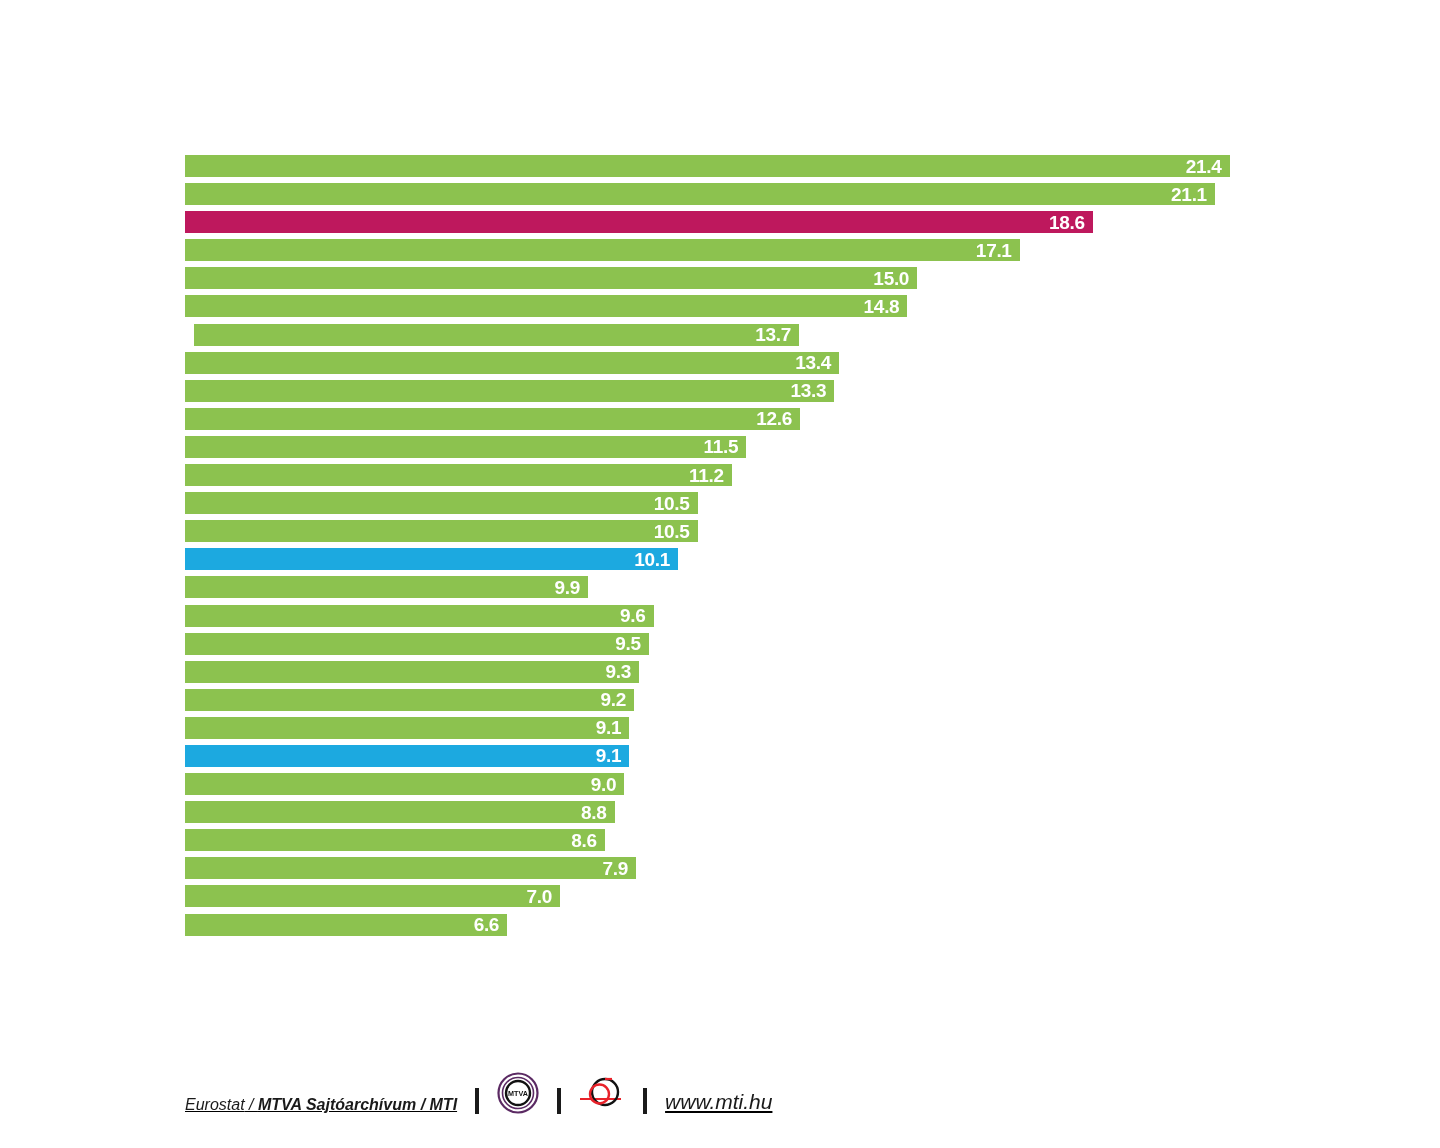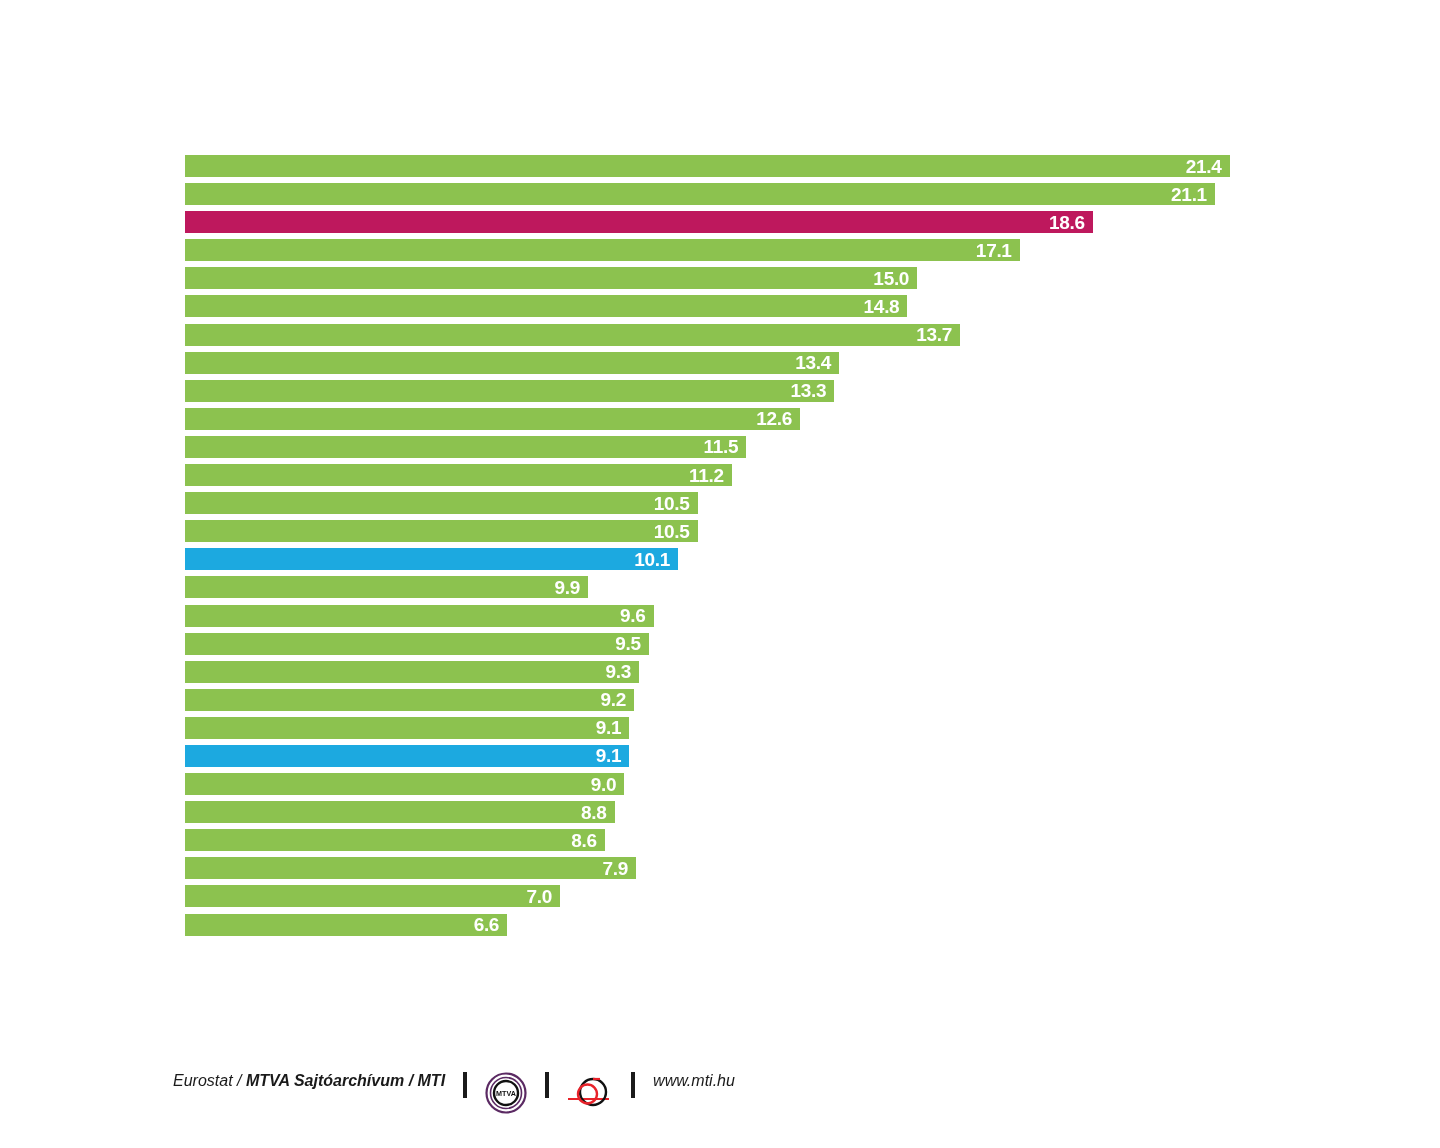--- a/index.html
+++ b/index.html
@@ -49,25 +49,26 @@
     font-size: 19px;
     line-height: 1;
     letter-spacing: -0.3px;
     padding-right: 8px;
     white-space: nowrap;
   }
 
   
   #footer {
     position: absolute;
-    left: 173px;
+    left: 185px;
     top: 1072px;
     display: flex;
-    align-items: flex-start;
+    align-items: flex-end;
     height: 42px;
+    text-decoration: underline;
   }
 
   .footer-source {
     font-family: "Liberation Sans", sans-serif;
     font-style: italic;
     font-size: 16px;
     color: #1a1a1a;
     white-space: nowrap;
   }
   .footer-source .em-light { font-weight: normal; }
@@ -77,21 +78,21 @@
     width: 4px;
     height: 26px;
     background: #1a1a1a;
     margin: 0 18px;
     flex: none;
   }
 
   .footer-url {
     font-family: "Liberation Sans", sans-serif;
     font-style: italic;
-    font-size: 16px;
+    font-size: 21px;
     color: #1a1a1a;
     white-space: nowrap;
   }
 
   .logo-mtva, .logo-mti {
     flex: none;
     display: block;
   }
 </style>
 </head>
@@ -122,21 +123,21 @@
       <div class="bar green" style="width: 732.143px;">
         <span class="bar-value">15.0</span>
       </div>
     </div>
     <div class="bar-row">
       <div class="bar green" style="width: 722.381px;">
         <span class="bar-value">14.8</span>
       </div>
     </div>
     <div class="bar-row">
-      <div class="bar green" style="width: 775px;">
+      <div class="bar green" style="width: 605px; margin-left: 9px;">
         <span class="bar-value">13.7</span>
       </div>
     </div>
     <div class="bar-row">
       <div class="bar green" style="width: 654.048px;">
         <span class="bar-value">13.4</span>
       </div>
     </div>
     <div class="bar-row">
       <div class="bar green" style="width: 649.167px;">

